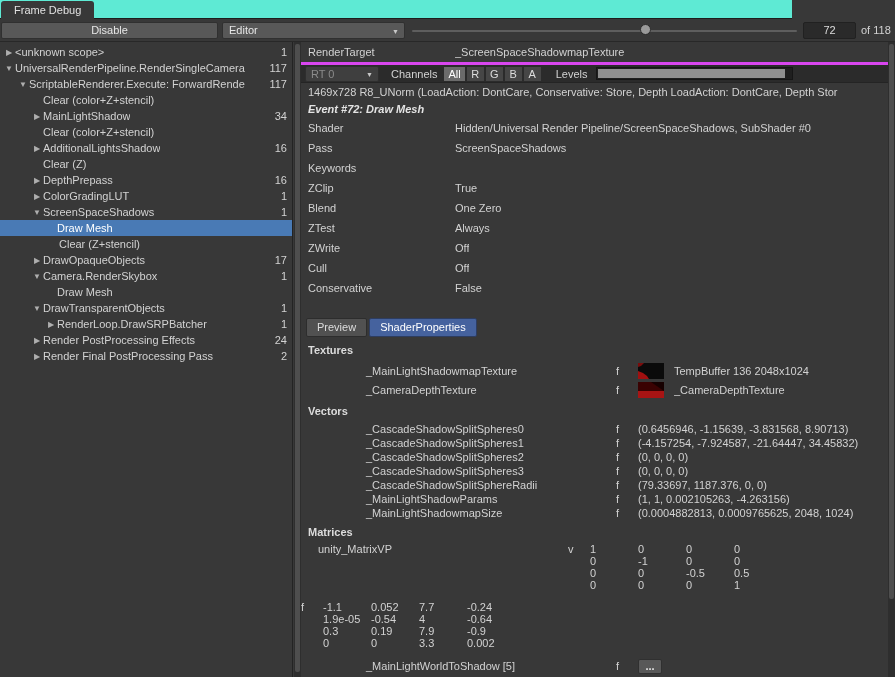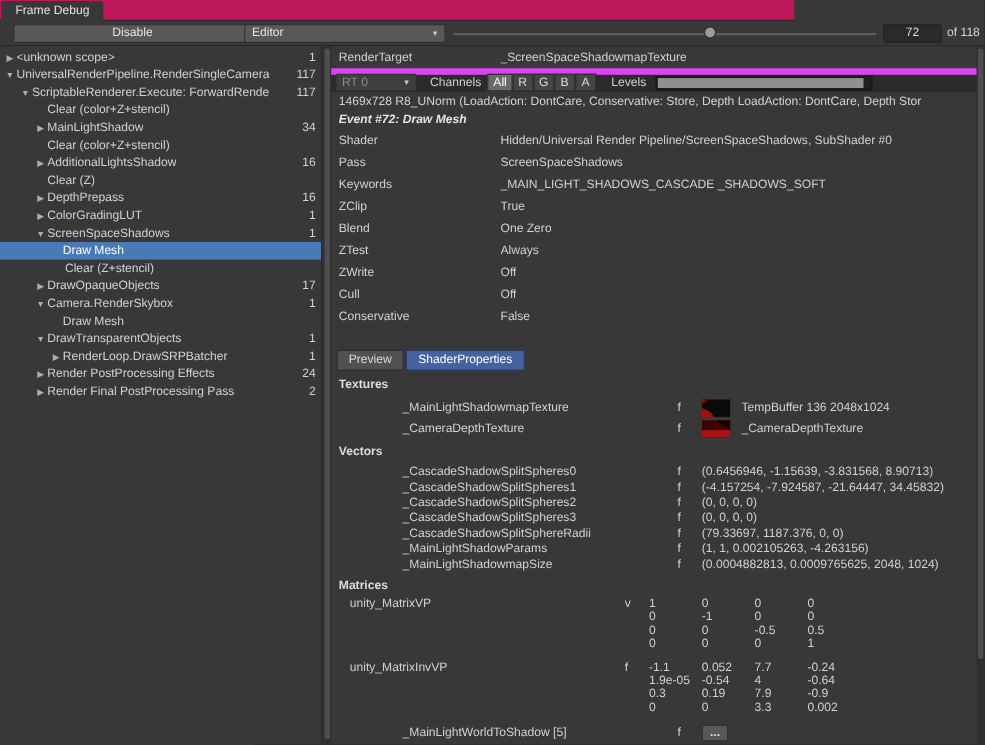--- a/index.html
+++ b/index.html
@@ -3,26 +3,26 @@
 <meta charset="utf-8">
 <style>
   * { margin:0; padding:0; box-sizing:border-box; }
   html,body { background:#2a2a2a; }
   .window {
     position:relative; width:895px; height:677px; background:#383838;
     font-family:"Liberation Sans", sans-serif; font-size:11px; color:#d2d2d2;
     overflow:hidden;
   }
   
-  .tabbar { position:absolute; top:0; left:0; width:722px; height:19px; background:#be185d; border-bottom:1px solid #1d1d1d; }
+  .tabbar { position:absolute; top:0; left:0; width:792px; height:19px; background:#5eead4; border-bottom:1px solid #1d1d1d; }
   .doc-tab { position:absolute; left:1px; top:1px; height:18px; padding:0 13px; background:#383838; border-radius:3px 3px 0 0; line-height:18px; color:#e2e2e2; }
   
   .toolbar { position:absolute; top:19px; left:0; width:895px; height:23px; background:#383838; border-bottom:1px solid #282828; }
   .btn { background:#585858; border:1px solid #303030; border-radius:2px; color:#e6e6e6; }
-  .disable-btn { position:absolute; left:1px; top:3px; width:217px; height:17px; line-height:15px; text-align:center;margin-left:11px; }
+  .disable-btn { position:absolute; left:1px; top:3px; width:217px; height:17px; line-height:15px; text-align:center; }
   .editor-dd { position:absolute; left:222px; top:3px; width:183px; height:17px; line-height:15px; padding-left:6px; }
   .dd-arrow { position:absolute; right:5px; top:1px; font-size:7px; color:#c8c8c8; }
   .scrub-track { position:absolute; left:412px; top:11px; width:385px; height:2px; background:#5e5e5e; border-radius:1px; }
   .scrub-thumb { position:absolute; left:640px; top:5px; width:11px; height:11px; border-radius:50%; background:#9a9a9a; border:1px solid #2c2c2c; }
   .frame-field { position:absolute; left:803px; top:3px; width:53px; height:17px; background:#2a2a2a; border:1px solid #212121; border-radius:2px; color:#dcdcdc; text-align:center; line-height:15px; }
   .frame-total { position:absolute; left:861px; top:3px; line-height:17px; }
   
   .left-panel { position:absolute; top:42px; left:0; width:293px; bottom:0; overflow:hidden; padding-top:2px; border-right:1px solid #232323; }
   .tree-row { display:flex; align-items:center; height:16px; white-space:nowrap; cursor:default; }
   .tree-row.sel { background:#497ab5; color:#ffffff; }
@@ -33,21 +33,21 @@
   
   .vscroll { position:absolute; background:#2e2e2e; }
   .vs-left { top:42px; left:294px; width:7px; bottom:0; }
   .vs-right { top:42px; right:0; width:7px; bottom:0; }
   .vthumb { position:absolute; left:1px; right:1px; background:#4e4e4e; border-radius:2px; }
   
   .right-panel { position:absolute; top:42px; left:301px; width:587px; bottom:0; overflow:hidden; }
   .kv-row { display:flex; align-items:center; height:20px; padding-left:7px; }
   .kv-label { flex:0 0 147px; }
   .kv-value { white-space:nowrap; overflow:hidden; }
-  .channels-row { display:flex; align-items:center; height:21px; background:#2b2b2b; border-top:6px solid #d946ef; border-bottom:1px solid #242424; padding-left:4px; }
+  .channels-row { display:flex; align-items:center; height:21px; background:#2b2b2b; border-top:3px solid #d946ef; border-bottom:1px solid #242424; padding-left:4px; }
   .rt-dd { position:relative; flex:0 0 74px; height:16px; background:#3f3f3f; border:1px solid #2e2e2e; border-radius:2px; color:#8b8b8b; padding-left:5px; line-height:14px; margin-right:12px; }
   .ch-label { margin-right:6px; }
   .ch-group { display:flex; margin-right:14px; }
   .ch-btn { height:16px; min-width:19px; padding:0 4px; background:#464646; border:1px solid #2b2b2b; color:#dddddd; line-height:14px; text-align:center; }
   .ch-btn.sel { background:#6b6b6b; color:#ffffff; }
   .levels-label { margin-right:8px; }
   .levels-slider { position:relative; width:197px; height:13px; background:#1f1f1f; border:1px solid #161616; }
   .levels-fill { position:absolute; left:1px; top:1px; bottom:1px; width:187px; background:#909090; }
   .info-line { height:18px; line-height:18px; padding-left:7px; white-space:nowrap; overflow:hidden; }
   .event-title { height:17px; line-height:17px; padding-left:7px; font-weight:bold; color:#e4e4e4;font-style:italic; }
@@ -227,21 +227,20 @@
       <div class="kv-row">
           <span class="kv-label">Shader</span>
           <span class="kv-value">Hidden/Universal Render Pipeline/ScreenSpaceShadows, SubShader #0</span>
         </div>
       <div class="kv-row">
           <span class="kv-label">Pass</span>
           <span class="kv-value">ScreenSpaceShadows</span>
         </div>
       <div class="kv-row">
           <span class="kv-label">Keywords</span>
-          <span class="kv-value">_MAIN_LIGHT_SHADOWS_CASCADE _SHADOWS_SOFT</span>
         </div>
       <div class="kv-row">
           <span class="kv-label">ZClip</span>
           <span class="kv-value">True</span>
         </div>
       <div class="kv-row">
           <span class="kv-label">Blend</span>
           <span class="kv-value">One Zero</span>
         </div>
       <div class="kv-row">
@@ -347,21 +346,20 @@
           <span class="mcell">-0.5</span>
           <span class="mcell">0.5</span>
         <span class="mcell">0</span>
           <span class="mcell">0</span>
           <span class="mcell">0</span>
           <span class="mcell">1</span>
       </div>
     </div>
 
     <div class="mat-block">
-      <span class="sname">unity_MatrixInvVP</span>
       <span class="stype">f</span>
       <div class="mat-grid">
         <span class="mcell">-1.1</span>
           <span class="mcell">0.052</span>
           <span class="mcell">7.7</span>
           <span class="mcell">-0.24</span>
         <span class="mcell">1.9e-05</span>
           <span class="mcell">-0.54</span>
           <span class="mcell">4</span>
           <span class="mcell">-0.64</span>

